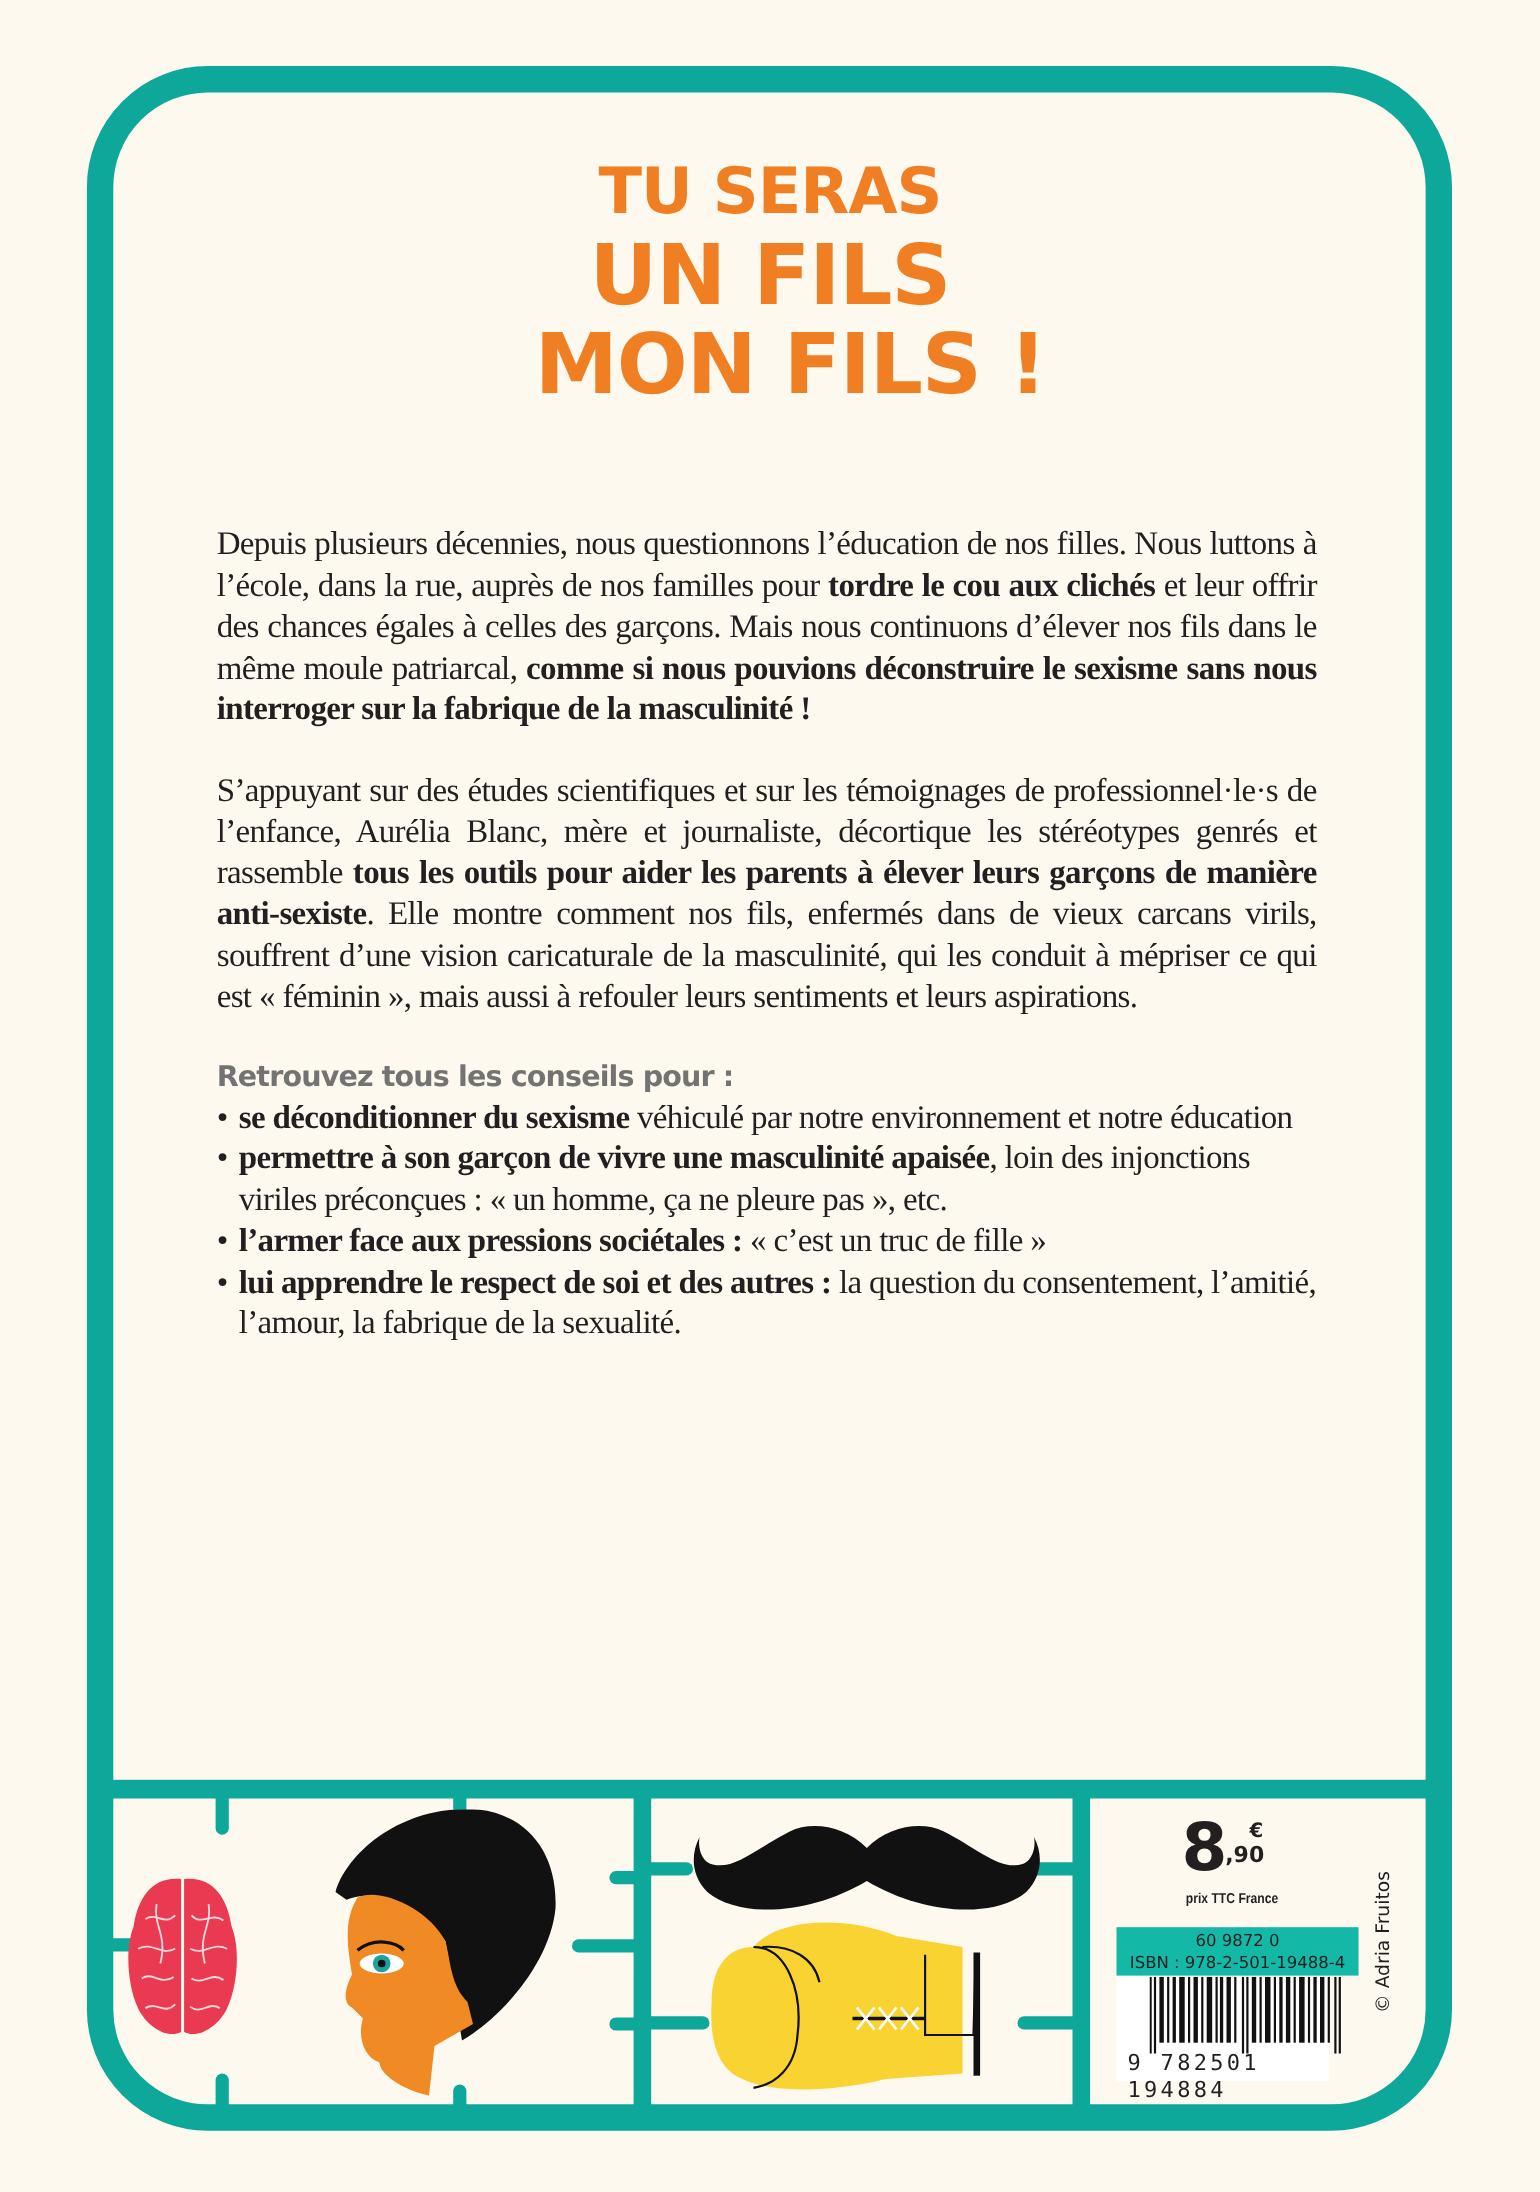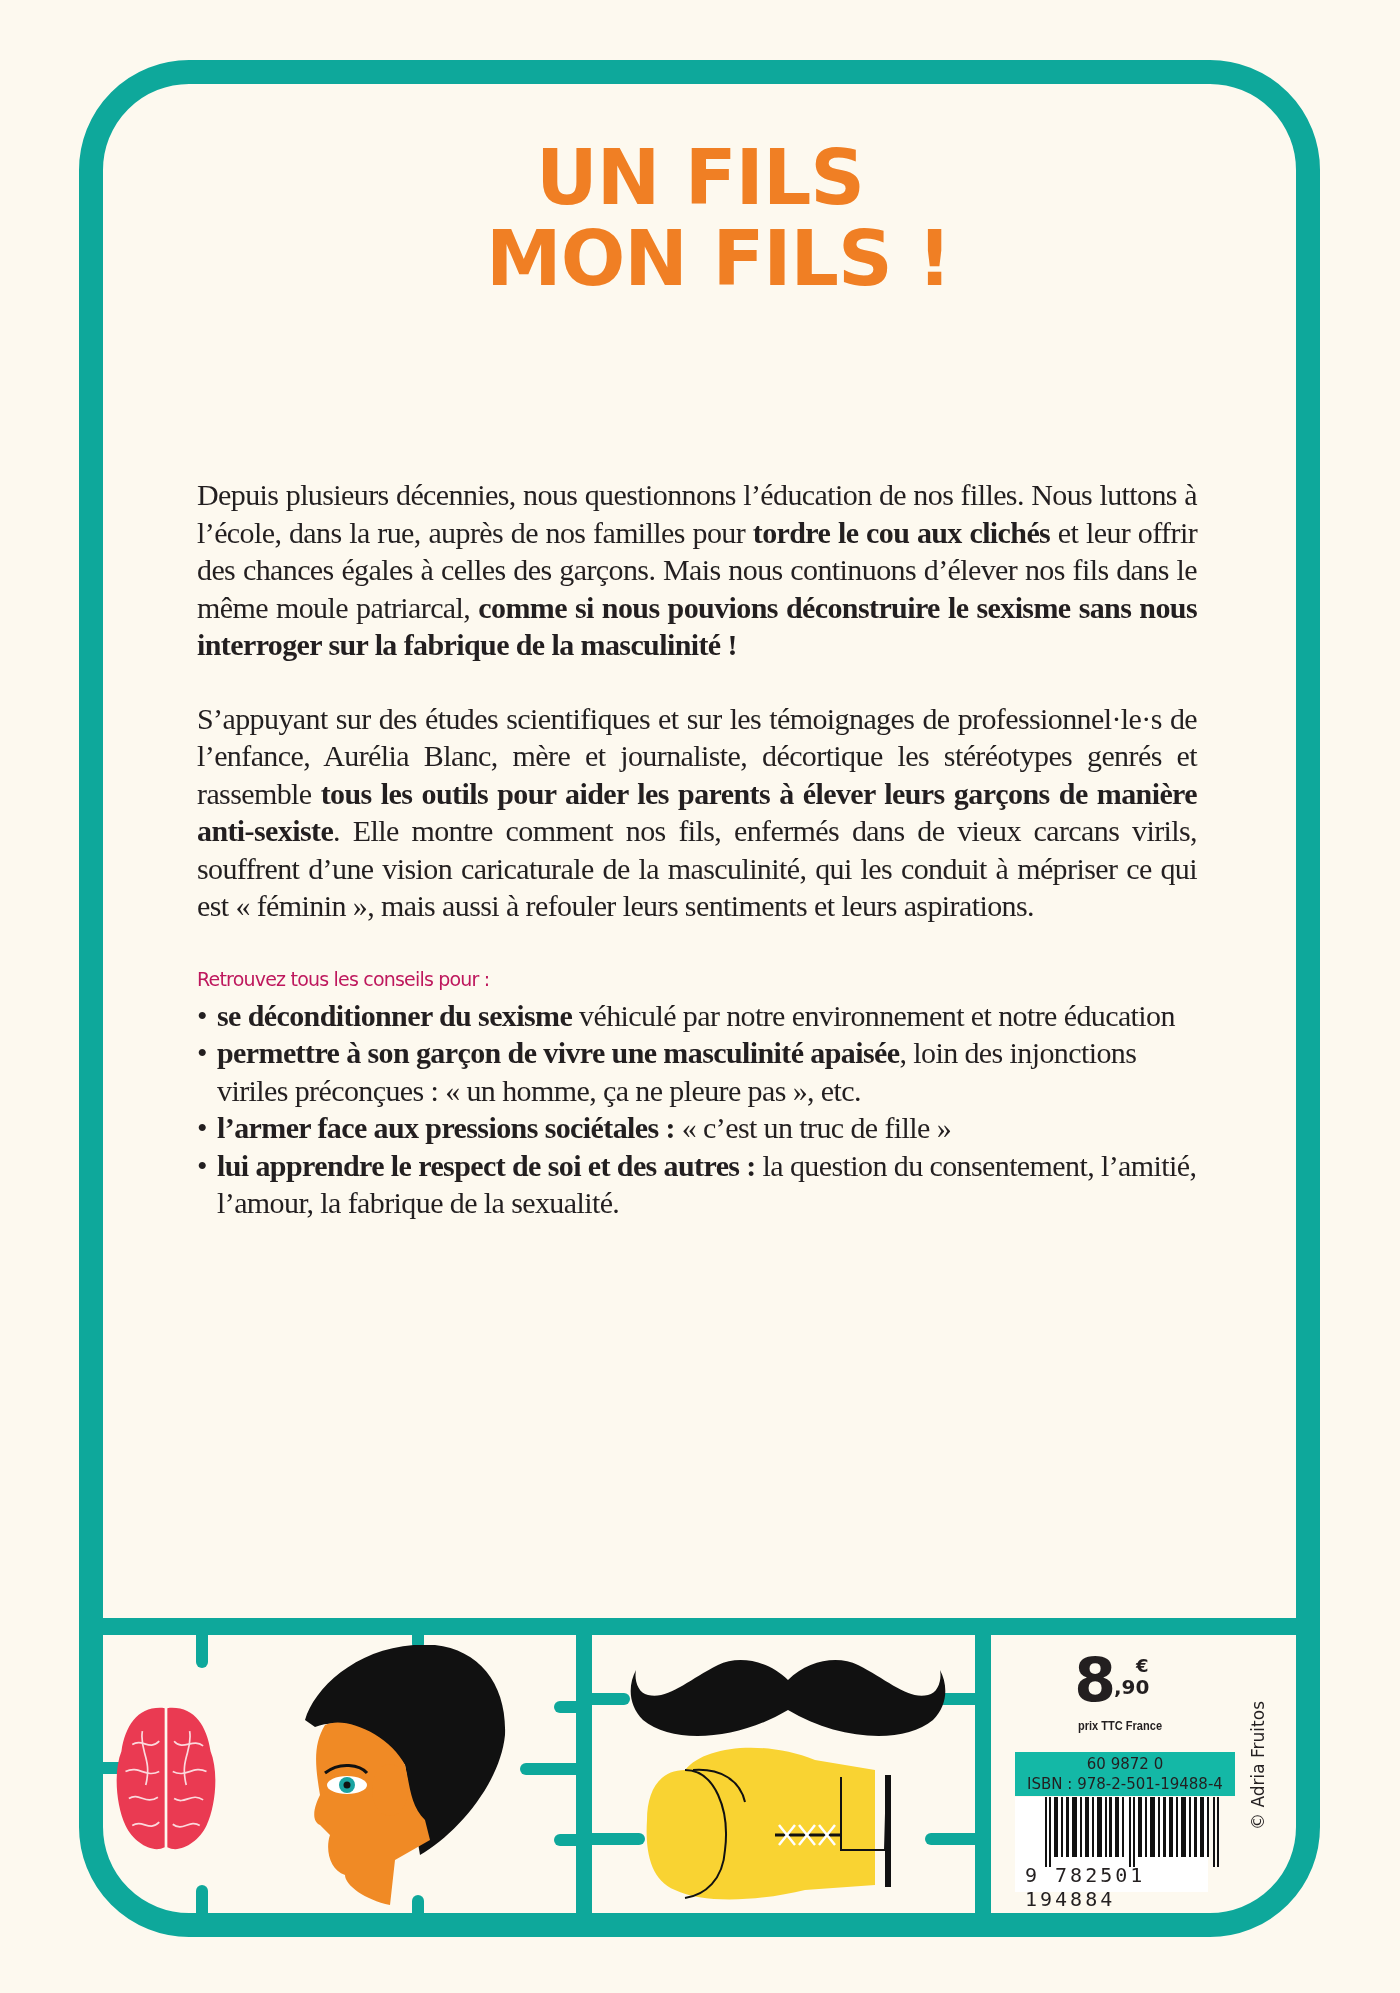--- a/index.html
+++ b/index.html
@@ -24,22 +24,22 @@
   .title .l4 { font-size:76px; line-height:82px;padding-left:37px; }
 
   .body-text {
     position:absolute; left:197px; width:1000px; top:476px;
     font-size:30px; line-height:37.5px; text-align:justify;
     letter-spacing:-0.6px;
   }
   .body-text p { margin:0 0 36px 0; }
   .body-text b { font-weight:bold; }
   .advice-heading {
-    font-family:"DejaVu Sans","Liberation Sans",sans-serif; font-weight:normal;
-    color:#be185d; font-size:19px; line-height:36px; margin:0; letter-spacing:-0.8px;
+    font-family:"DejaVu Sans","Liberation Sans",sans-serif; font-weight:bold;
+    color:#737373; font-size:26px; line-height:36px; margin:0; letter-spacing:-0.8px;
   }
   ul.advice { list-style:none; margin:0; padding:0; }
   ul.advice li { position:relative; padding-left:20px; text-align:left; }
   ul.advice li::before { content:"•"; position:absolute; left:0; top:0; }
 
   
   .sprue-h { position:absolute; left:90px; width:1220px; top:1618px; height:17px; background:#0ea89b; }
   .sprue-v { position:absolute; top:1625px; height:300px; width:16px; background:#0ea89b; }
   .gate-h { position:absolute; height:12px; background:#0ea89b; border-radius:0 6px 6px 0; }
   .gate-v { position:absolute; width:12px; background:#0ea89b; border-radius:0 0 6px 6px; }
@@ -59,20 +59,21 @@
   .barcode .digits { position:absolute; left:10px; top:66px; font-family:"DejaVu Sans Mono","Liberation Mono",monospace; font-size:20px; letter-spacing:3px; }
   .credit { position:absolute; left:1248px; top:1830px; transform-origin:left top; transform:rotate(-90deg);
     font-family:"DejaVu Sans","Liberation Sans",sans-serif; font-size:17px; color:#231f20; white-space:nowrap; }
 </style>
 </head>
 <body>
 
 <div class="frame"></div>
 
 <div class="title">
+  <div class="l1">TU SERAS</div>
   <div class="l2">UN FILS</div>
   <div class="l4">MON FILS !</div>
 </div>
 
 <div class="body-text">
   <p><span>Depuis plusieurs décennies, nous questionnons l’éducation de nos filles. Nous luttons à l’école, dans la rue, auprès de nos familles pour </span><b>tordre le cou aux clichés</b><span> et leur offrir des chances égales à celles des garçons. Mais nous continuons d’élever nos fils dans le même moule patriarcal, </span><b>comme si nous pouvions déconstruire le sexisme sans nous interroger sur la fabrique de la masculinité !</b></p>
   <p><span>S’appuyant sur des études scientifiques et sur les témoignages de professionnel·le·s de l’enfance, Aurélia Blanc, mère et journaliste, décortique les stéréotypes genrés et rassemble </span><b>tous les outils pour aider les parents à élever leurs garçons de manière anti-sexiste</b><span>. Elle montre comment nos fils, enfermés dans de vieux carcans virils, souffrent d’une vision caricaturale de la masculinité, qui les conduit à mépriser ce qui est « féminin », mais aussi à refouler leurs sentiments et leurs aspirations.</span></p>
   <h3 class="advice-heading">Retrouvez tous les conseils pour :</h3>
   <ul class="advice">
     <li><b>se déconditionner du sexisme</b><span> véhiculé par notre environnement et notre éducation</span></li>

